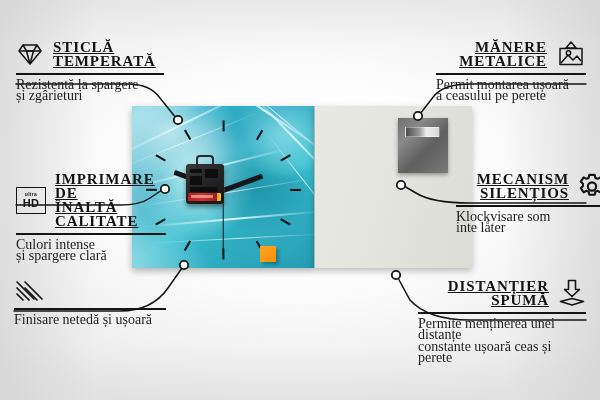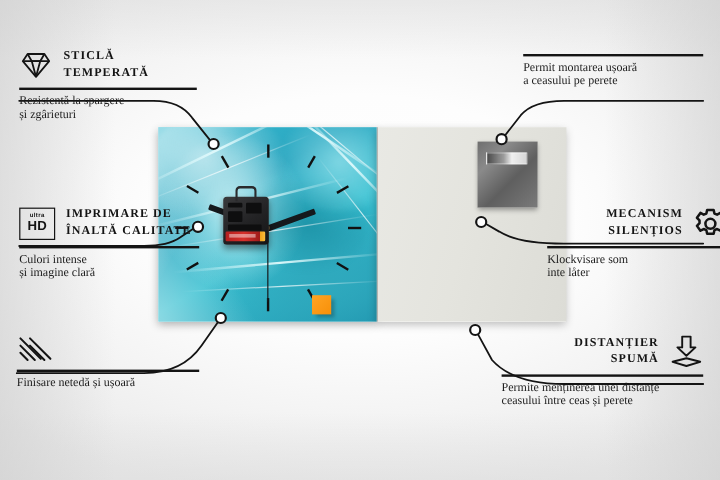--- a/index.html
+++ b/index.html
@@ -92,29 +92,30 @@
   
   #leaders{position:absolute;inset:0;pointer-events:none;}
 
   
   .callout{position:absolute;}
   .co-head{display:flex;align-items:center;gap:9px;}
   .co-left .co-head{justify-content:flex-start;}
   .co-right .co-head{justify-content:flex-end;}
   .co-title{
     font-family:"Liberation Serif", serif;
-    font-weight:bold;font-size:10px;line-height:14px;
+    font-weight:bold;font-size:15px;line-height:14px;
     letter-spacing:.9px;color:#141414;text-transform:uppercase;
     white-space:pre-line;
+    text-decoration:underline;
   }
   .co-right .co-title{text-align:right;}
   .co-rule{height:1.6px;background:#141414;margin:5px 0 4px 0;}
   .co-sub{
     font-family:"Liberation Serif", serif;
-    font-size:10px;line-height:11.6px;color:#1d1d1d;white-space:pre-line;
+    font-size:14px;line-height:11.6px;color:#1d1d1d;white-space:pre-line;
   }
   .co-right .co-sub{}
   .ico{flex:0 0 auto;display:block;}
   .hd-badge{
     flex:0 0 auto;width:28px;height:25px;border:1.6px solid #141414;
     display:flex;flex-direction:column;align-items:center;justify-content:center;
     line-height:1;
   }
   .hd-top{font-family:"Liberation Sans",sans-serif;font-size:5px;font-weight:bold;letter-spacing:.3px;color:#141414;}
   .hd-big{font-family:"Liberation Sans",sans-serif;font-size:11px;font-weight:bold;letter-spacing:.2px;color:#141414;margin-top:1px;}
@@ -230,40 +231,52 @@
     <div class="co-head">
       <div class="hd-badge">
         <span class="hd-top">ultra</span>
         <span class="hd-big">HD</span>
       </div>
       <div class="co-title">IMPRIMARE DE
 ÎNALTĂ CALITATE</div>
     </div>
     <div class="co-rule"></div>
     <div class="co-sub">Culori intense
-și imagine clară</div>
+și spargere clară</div>
   </div>
 
   <div class="callout co-left" style="left:14px;top:279px;width:152px;">
     <div class="co-head">
       <svg class="ico" width="30" height="24" viewBox="0 0 30 24">
         <g fill="none" stroke="#141414" stroke-width="1.7" stroke-linecap="round">
           <path d="M3,3 L20,20"></path>
             <path d="M3,9 L15,21"></path>
             <path d="M3,15 L9,21"></path>
           <path d="M11,3 L28,20"></path>
             <path d="M11,9 L23,21"></path>
         </g>
       </svg>
     </div>
     <div class="co-rule"></div>
     <div class="co-sub">Finisare netedă și ușoară</div>
   </div>
 
   <div class="callout co-right" style="left:436px;top:40px;width:150px;">
+    <div class="co-head">
+      <div class="co-title">MĂNERE
+METALICE</div>
+      <svg class="ico" width="30" height="26" viewBox="0 0 30 26">
+        <g fill="none" stroke="#141414" stroke-width="1.5" stroke-linejoin="round">
+          <path d="M15,1 L10,7 L20,7 Z"></path>
+          <rect x="4" y="7.5" width="22" height="16"></rect>
+          <path d="M5,22 L12,14 L17,19 L21,15 L25,20"></path>
+          <circle cx="12.5" cy="12" r="2.2"></circle>
+        </g>
+      </svg>
+    </div>
     <div class="co-rule"></div>
     <div class="co-sub">Permit montarea ușoară
 a ceasului pe perete</div>
   </div>
 
   <div class="callout co-right" style="left:456px;top:172px;width:150px;">
     <div class="co-head">
       <div class="co-title">MECANISM
 SILENȚIOS</div>
       <svg class="ico" width="28" height="27" viewBox="0 0 28 28">
@@ -284,16 +297,16 @@
 SPUMĂ</div>
       <svg class="ico" width="28" height="28" viewBox="0 0 28 28">
         <g fill="none" stroke="#141414" stroke-width="1.6" stroke-linejoin="round">
           <path d="M10.5,1.5 h7 v9 h4 l-7.5,7 -7.5,-7 h4 Z"></path>
           <path d="M14,19.5 L2.5,22.5 L14,26 L25.5,22.5 Z"></path>
         </g>
       </svg>
     </div>
     <div class="co-rule"></div>
     <div class="co-sub">Permite menținerea unei distanțe
-ceasului între ceas și perete</div>
+constante ușoară ceas și perete</div>
   </div>
 
 </div>
 
 </body></html>

